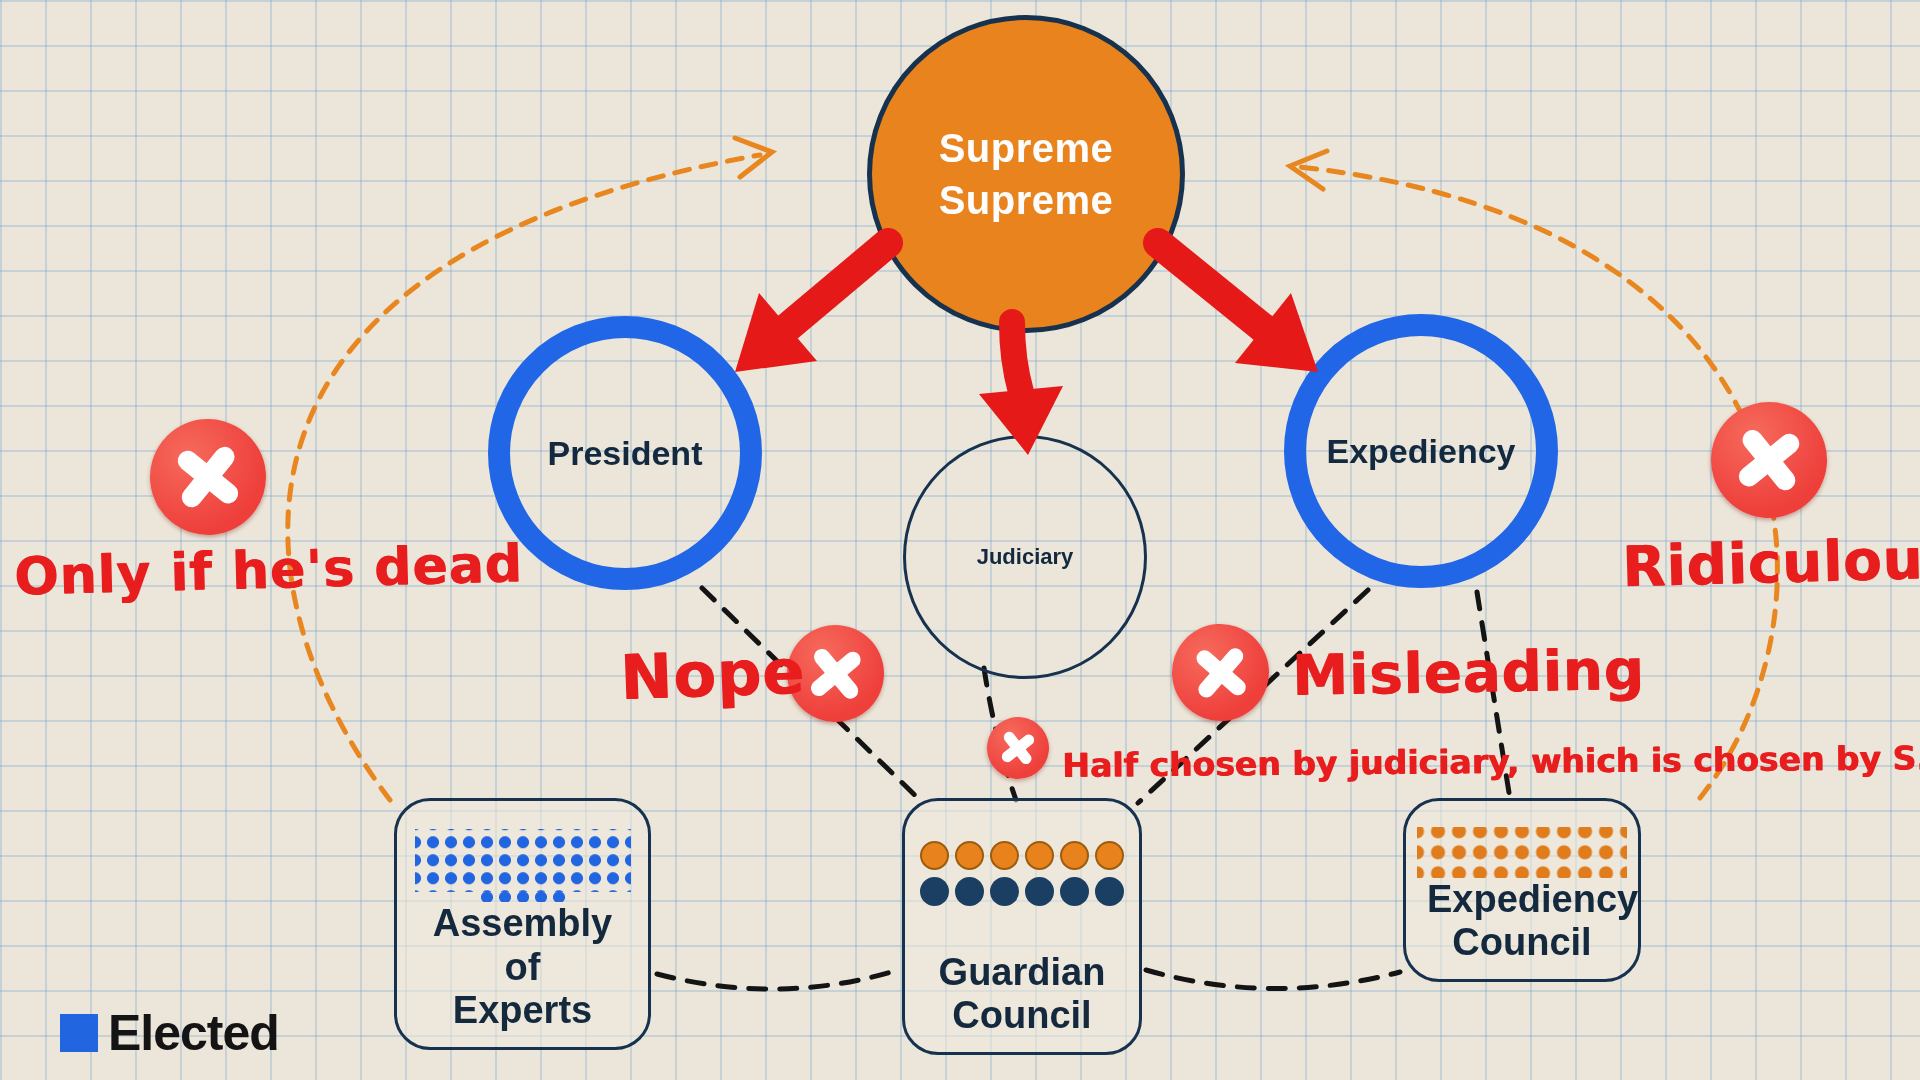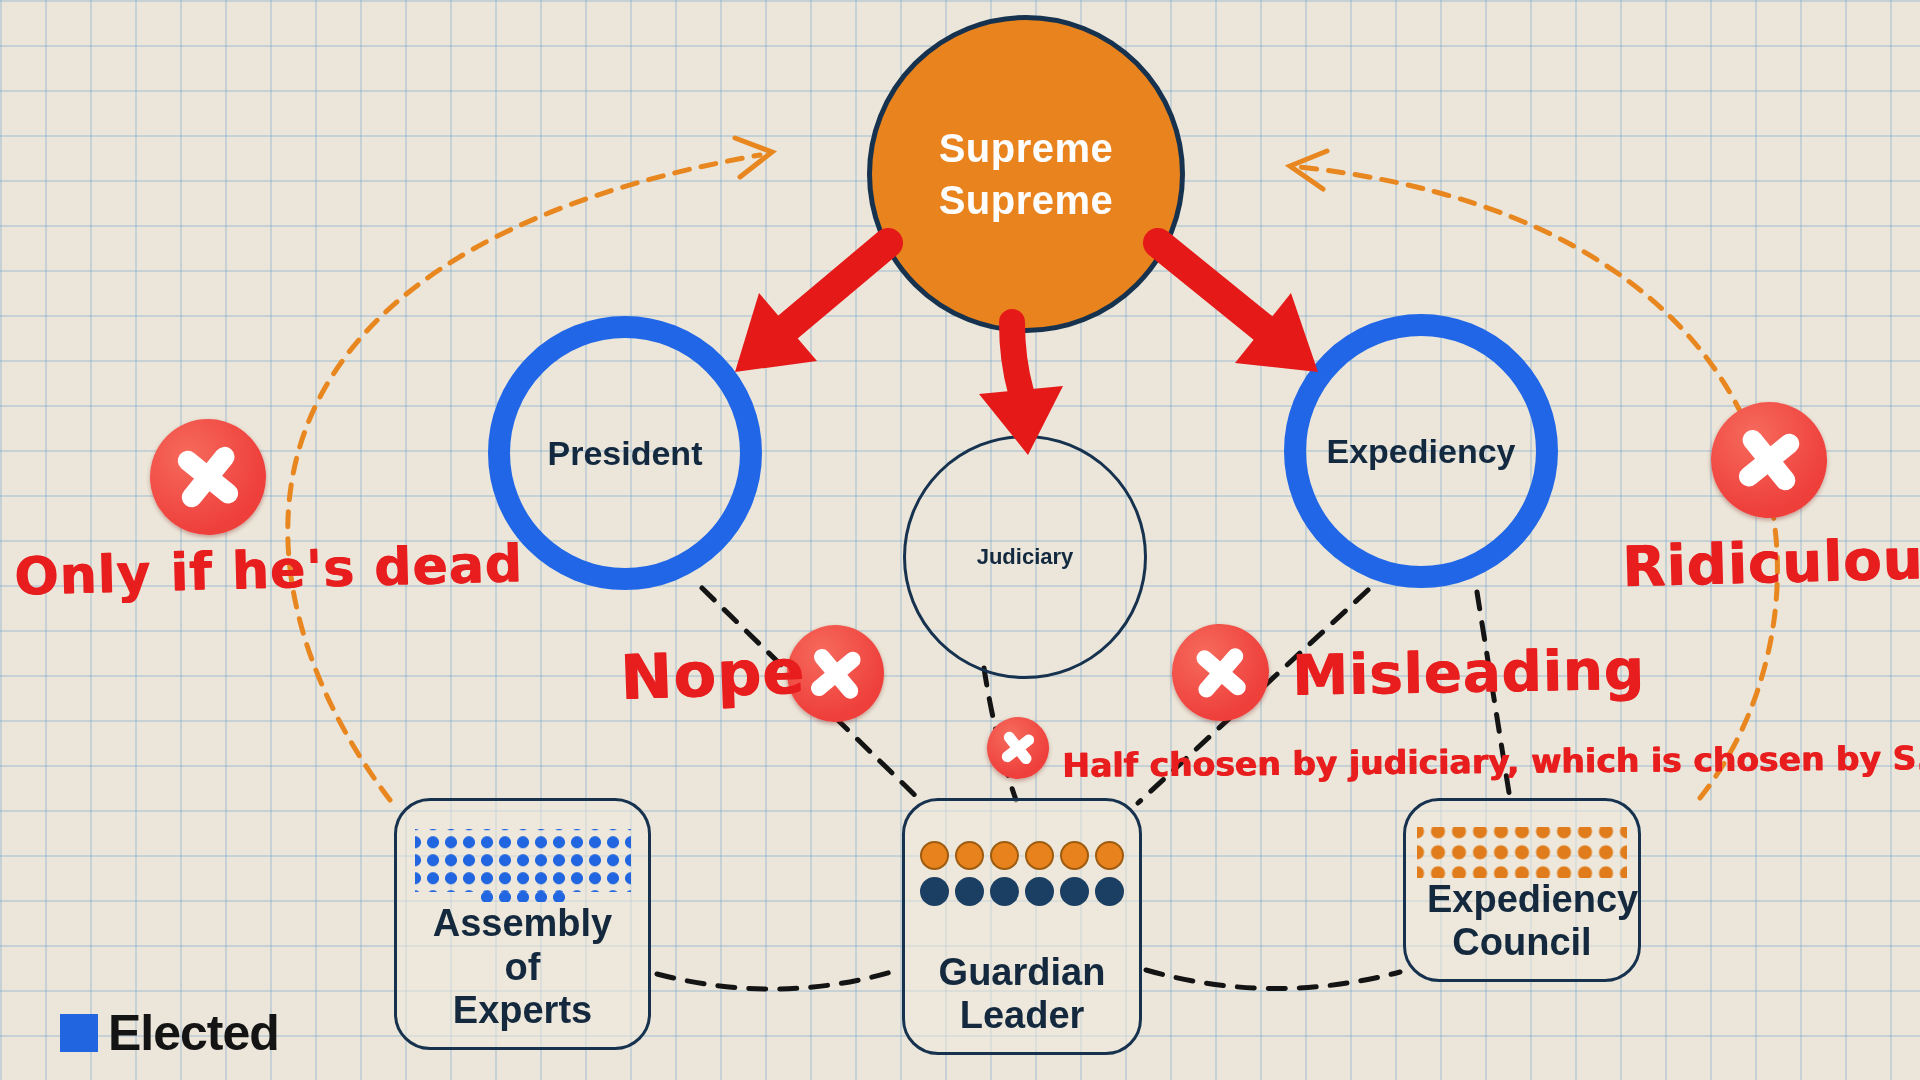--- a/index.html
+++ b/index.html
@@ -112,21 +112,21 @@
     </div>
     <div class="gc-row">
       <span class="gc-dot navy"></span>
         <span class="gc-dot navy"></span>
         <span class="gc-dot navy"></span>
         <span class="gc-dot navy"></span>
         <span class="gc-dot navy"></span>
         <span class="gc-dot navy"></span>
     </div>
   </div>
-  <div class="label" style="width:170px">Guardian Leader</div>
+  <div class="label" style="width:170px">Guardian Council</div>
 </div>
 
 <div class="box expediency">
   <div class="dotgrid-orange"></div>
   <div class="label" style="width:190px">Expediency Council</div>
 </div>
 
 <svg class="overlay" viewBox="0 0 1920 1080">
   <g>
     <path d="M 888 243 L 788 327" fill="none" stroke="#e61919" stroke-width="30" stroke-linecap="round"></path>

